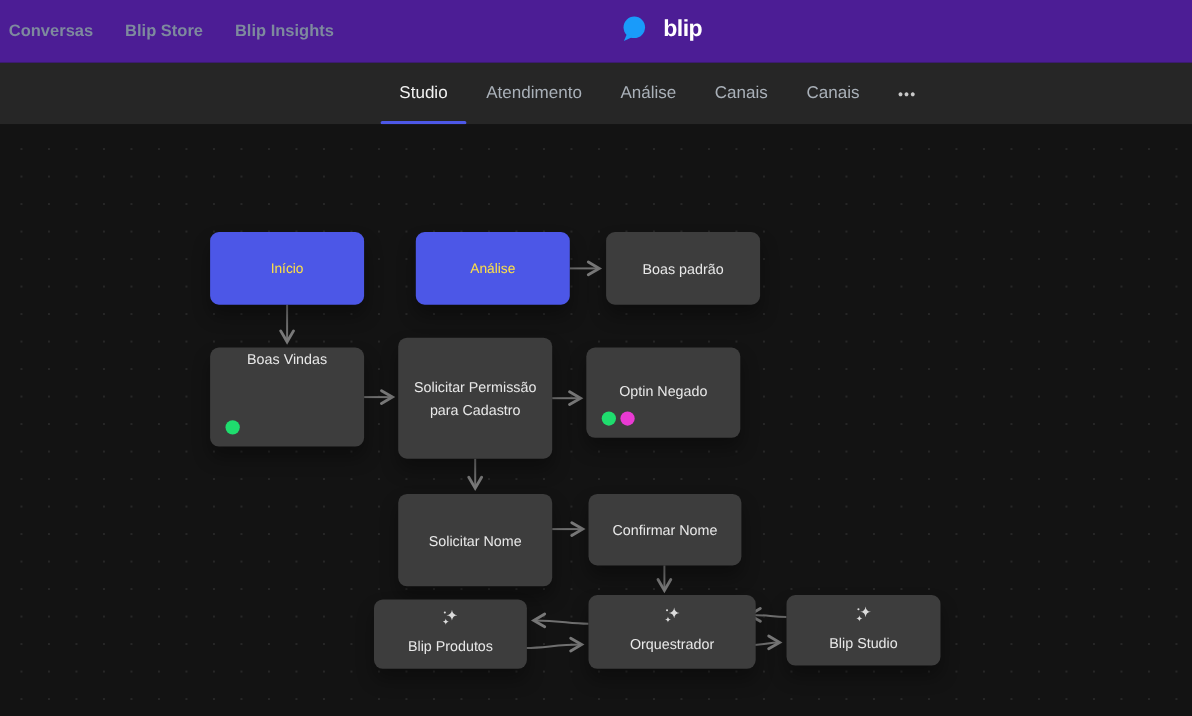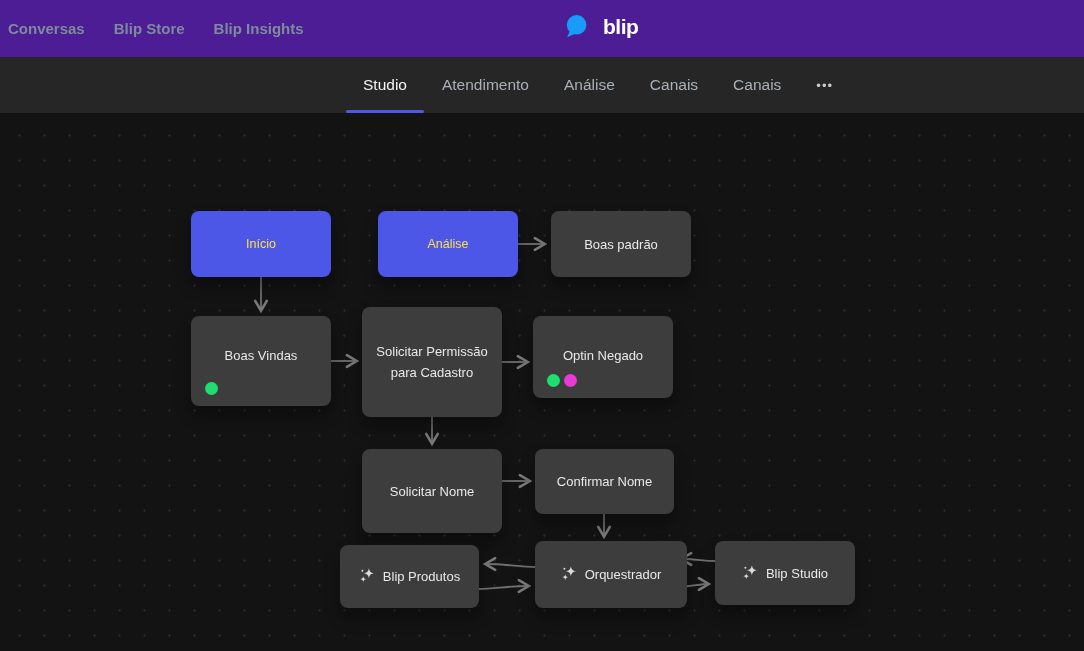--- a/index.html
+++ b/index.html
@@ -31,21 +31,21 @@
   .edges { position:absolute; inset:0; width:100%; height:100%; }
 
   .node { position:absolute; background:#3d3d3d; border-radius:8px;
     box-shadow:0 10px 16px rgba(0,0,0,.33); color:#e8e8e8; font-size:13px;
     display:flex; align-items:center; justify-content:center; text-align:center;
     cursor:pointer; }
   .node.accent { background:#4c57e7; color:#fde047; font-size:12.5px; }
   .node-label { line-height:21px; padding:0 14px; }
   .node .dots { position:absolute; left:14px; bottom:11px; display:flex; gap:4px; }
   .dot { width:13px; height:13px; border-radius:50%; }
-  .node-inline { display:flex; align-items:center; gap:7px; }
+  .node-inline { display:flex; align-items:center; gap:7px;flex-direction:column; }
   .ai-icon { width:17px; height:17px; flex:0 0 auto; margin-top:-2px; }
 </style>
 </head>
 <body>
 
 <header class="topbar">
   <nav class="topbar-nav">
     <span class="topbar-item">Conversas</span>
     <span class="topbar-item">Blip Store</span>
     <span class="topbar-item">Blip Insights</span>
@@ -97,21 +97,21 @@
 
   <div class="node accent" style="left:378px; top:98px; width:140px; height:66px">
     <span class="node-label">Análise</span>
   </div>
 
   <div class="node" style="left:551px; top:98px; width:140px; height:66px">
     <span class="node-label">Boas padrão</span>
   </div>
 
   <div class="node" style="left:191px; top:203px; width:140px; height:90px; align-items:flex-start;">
-    <span class="node-label" style="margin-top:29px">Boas Vindas</span>
+    <span class="node-label" style="">Boas Vindas</span>
     <span class="dots">
       <span class="dot" style="background: rgb(31, 221, 110);"></span>
     </span>
   </div>
 
   <div class="node" style="left:362px; top:194px; width:140px; height:110px">
     <span class="node-label">Solicitar Permissão para Cadastro</span>
   </div>
 
   <div class="node" style="left:533px; top:203px; width:140px; height:82px; align-items:flex-start;">

